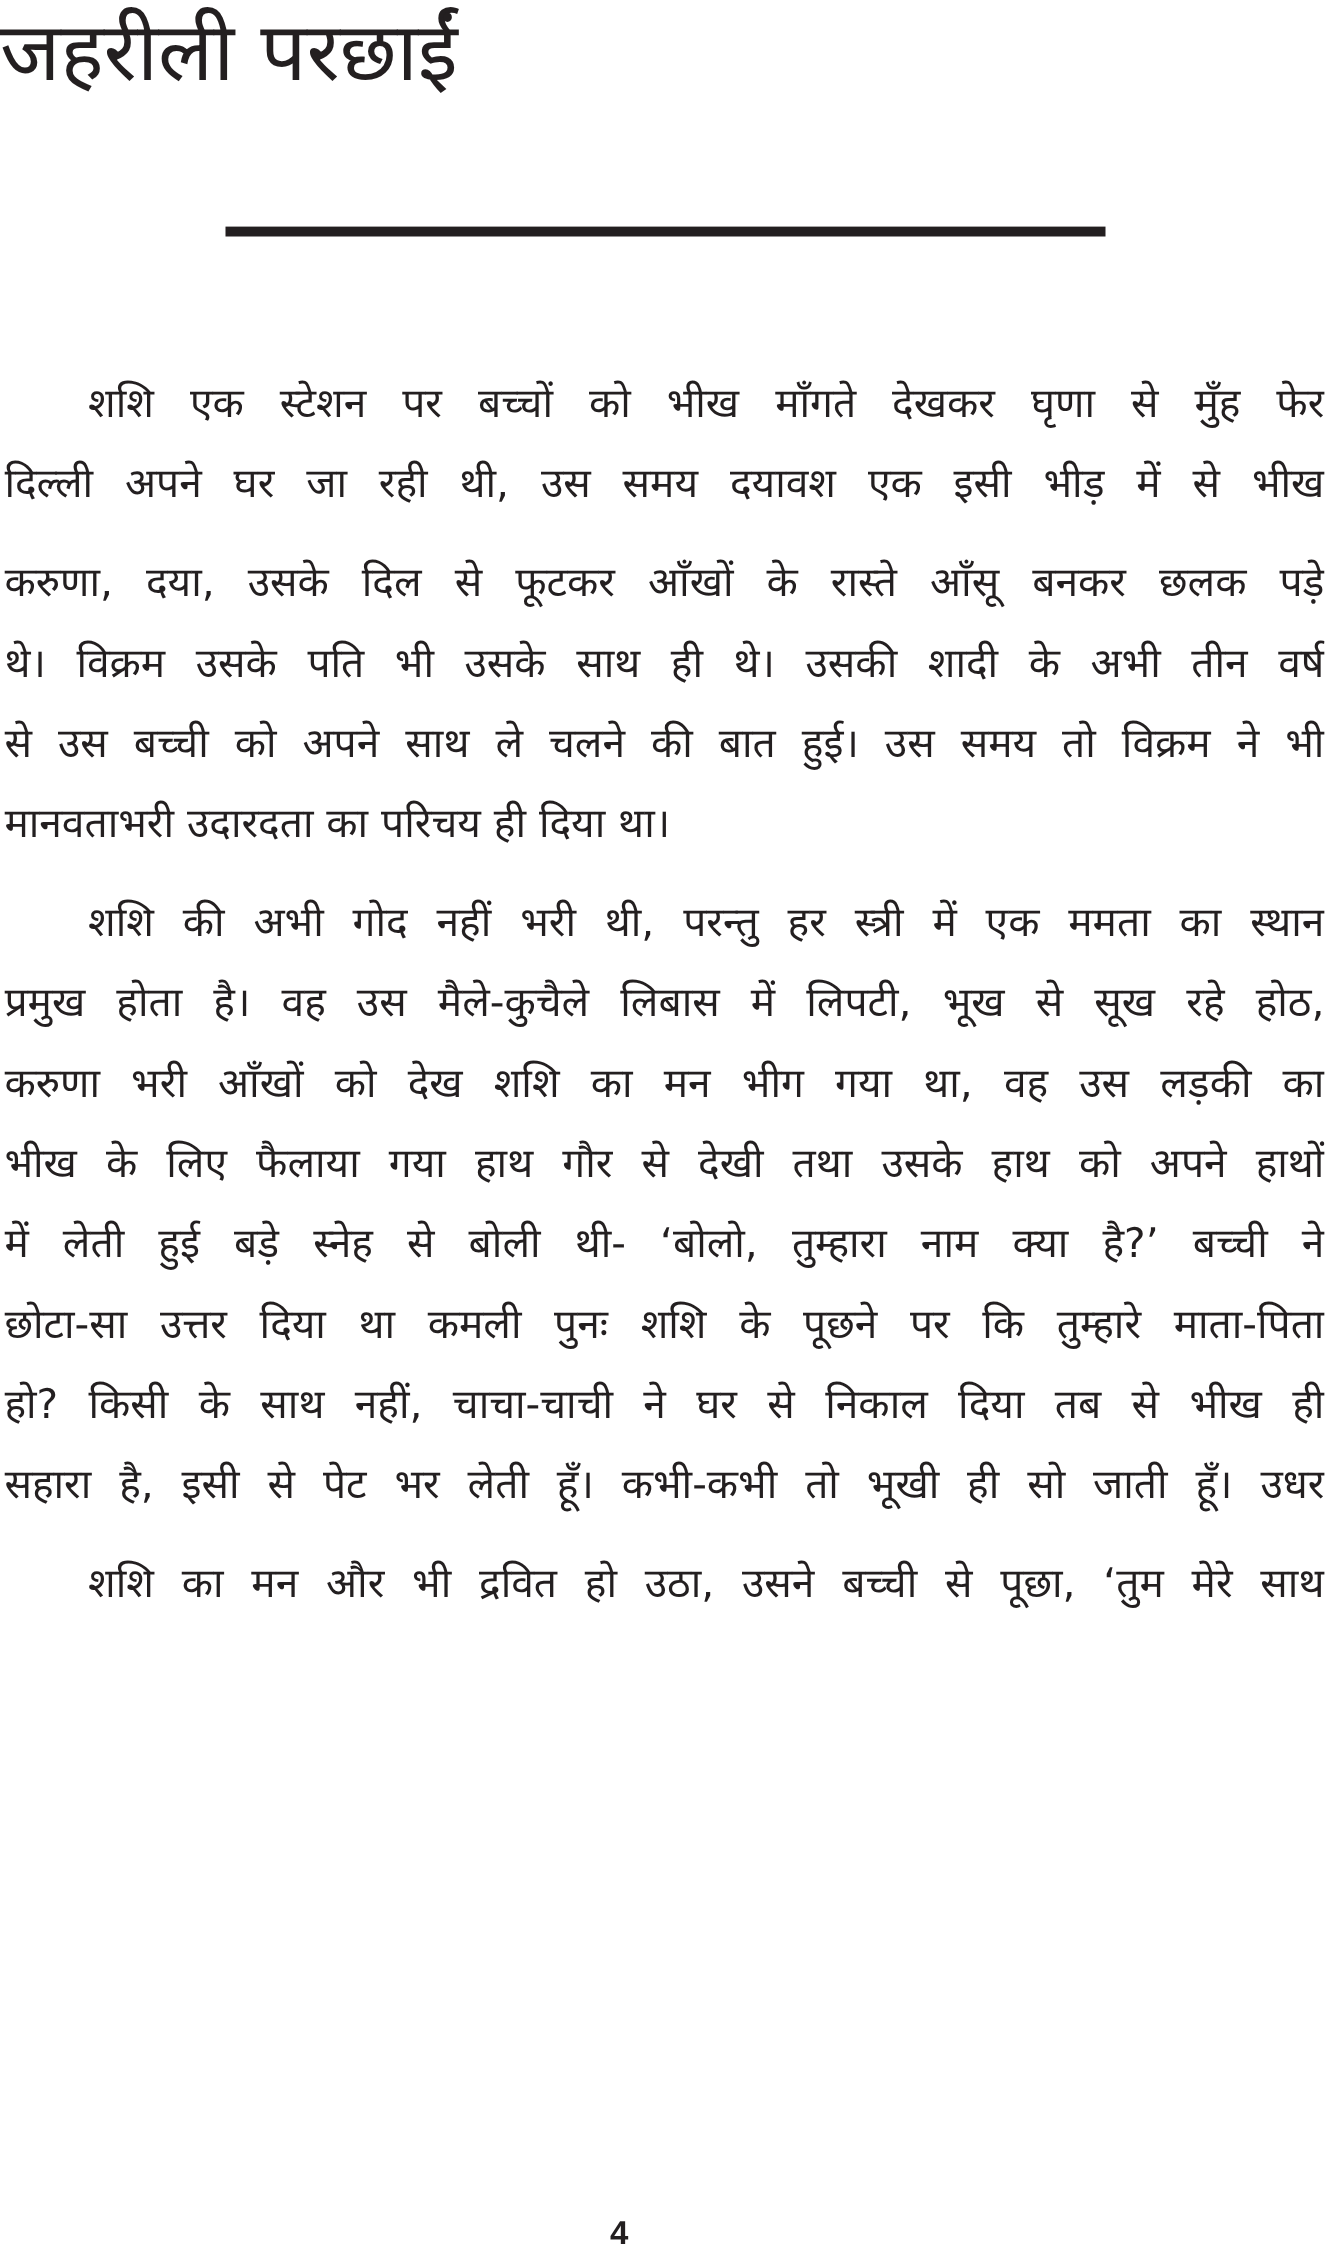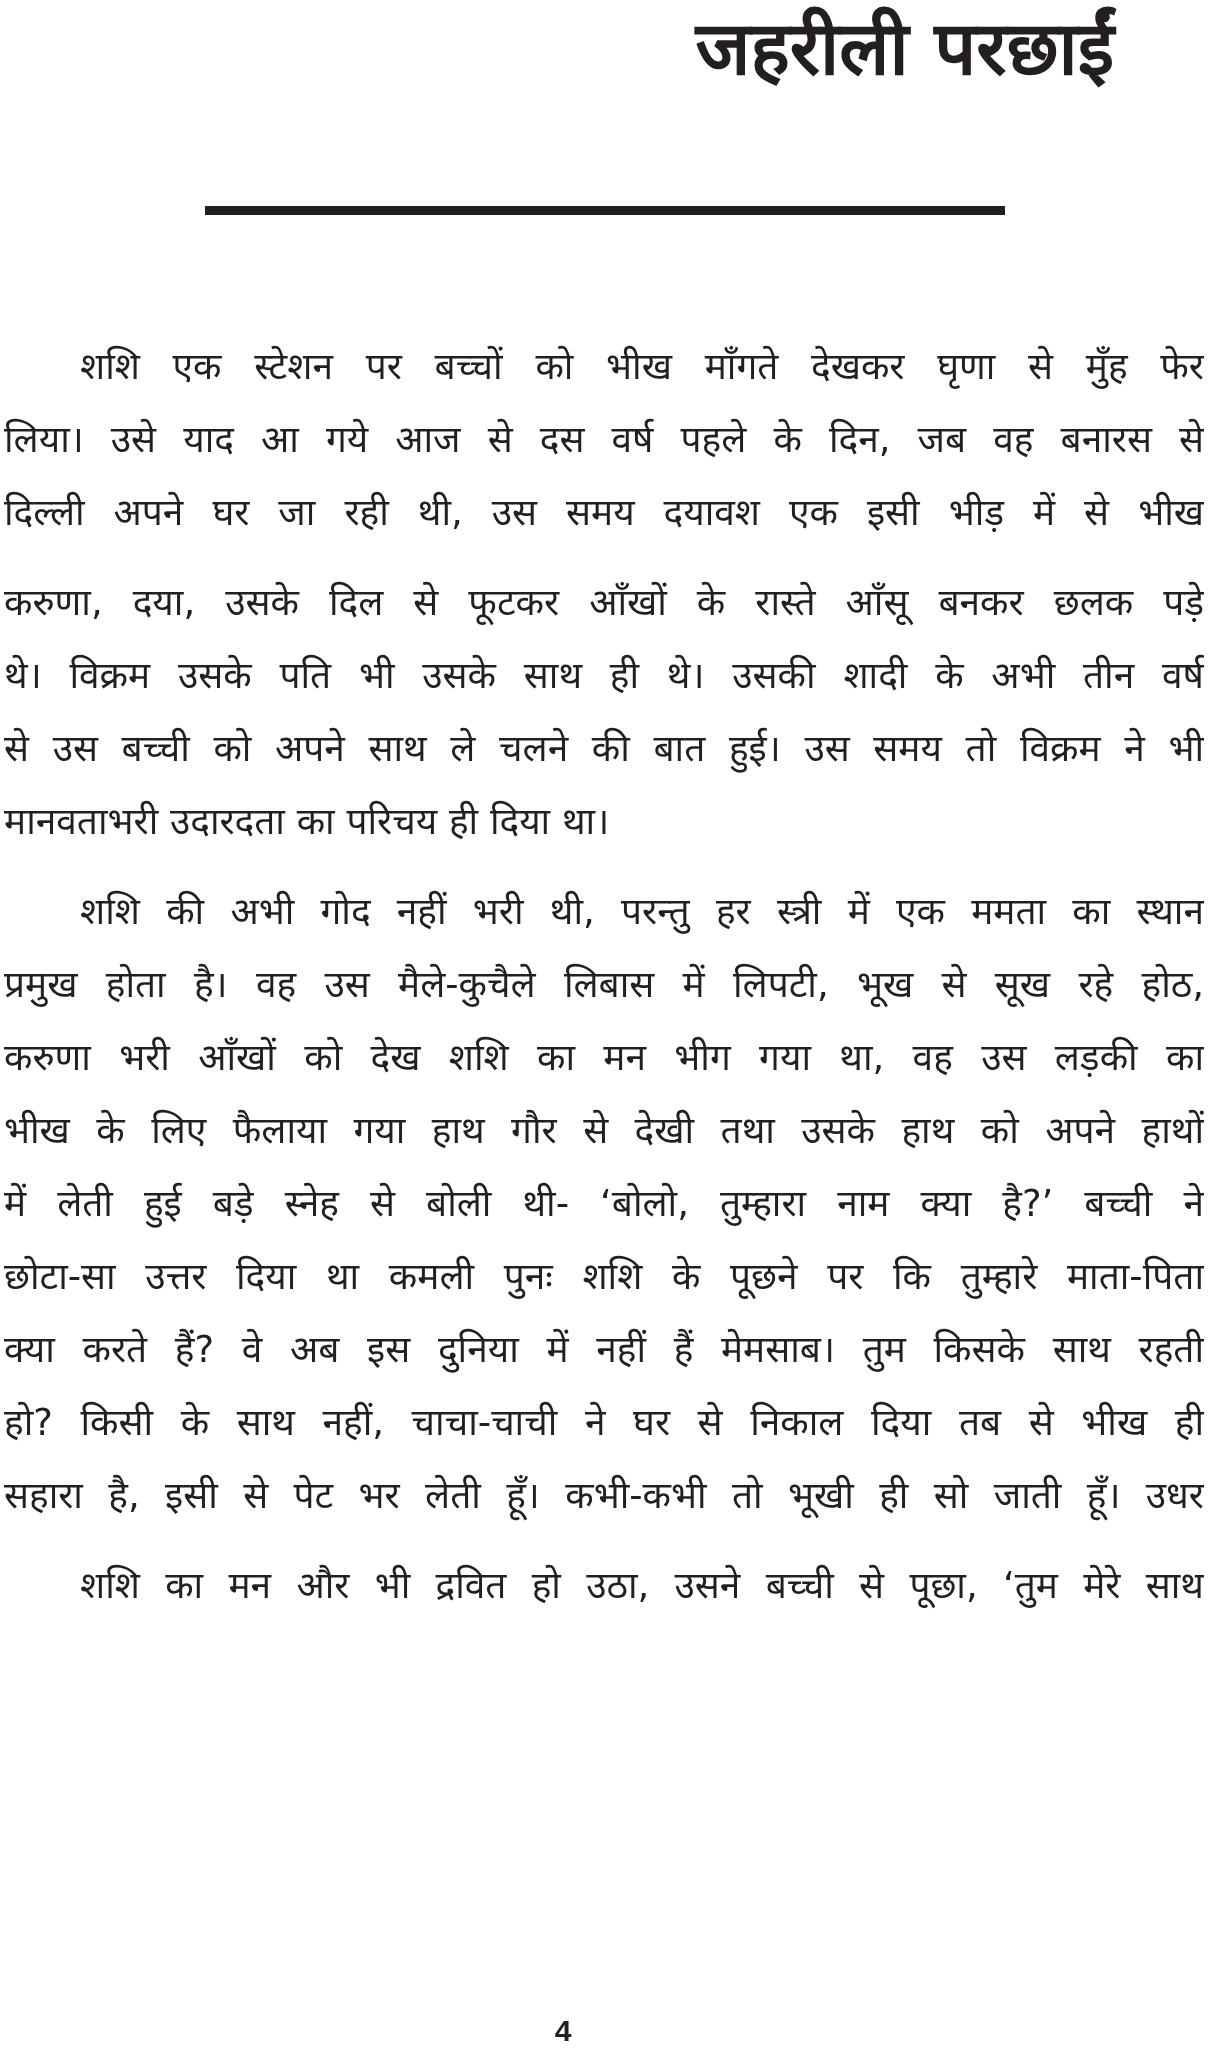--- a/index.html
+++ b/index.html
@@ -13,23 +13,23 @@
       position: relative;
       overflow: hidden;
       color: #231f20;
       font-family: "DejaVu Sans", "Liberation Sans", sans-serif;
     }
     .title {
       position: absolute;
       top: 0px;
       left: 0;
       width: 1114px;
-      text-align: right;
+      text-align: left;
       font-size: 74px;
-      font-weight: bold;
+      font-weight: normal;
       line-height: 96px;
       letter-spacing: 0px;
       white-space: nowrap;
     }
     .rule {
       position: absolute;
       left: 205px;
       top: 206px;
       width: 800px;
       height: 9px;
@@ -76,37 +76,35 @@
   </style>
 </head>
 <body>
 
 <div class="title">जहरीली परछाईं</div>
 <div class="rule"></div>
 
 <div class="body-text">
   <p class="para">
     <span class="line first">शशि एक स्टेशन पर बच्चों को भीख माँगते देखकर घृणा से मुँह फेर</span>
-    <span class="line">लिया। उसे याद आ गये आज से दस वर्ष पहले के दिन, जब वह बनारस से</span>
     <span class="line">दिल्ली अपने घर जा रही थी, उस समय दयावश एक इसी भीड़ में से भीख</span>
   </p>
   <p class="para">
     <span class="line">करुणा, दया, उसके दिल से फूटकर आँखों के रास्ते आँसू बनकर छलक पड़े</span>
     <span class="line">थे। विक्रम उसके पति भी उसके साथ ही थे। उसकी शादी के अभी तीन वर्ष</span>
     <span class="line">से उस बच्ची को अपने साथ ले चलने की बात हुई। उस समय तो विक्रम ने भी</span>
     <span class="line last">मानवताभरी उदारदता का परिचय ही दिया था।</span>
   </p>
   <p class="para">
     <span class="line first">शशि की अभी गोद नहीं भरी थी, परन्तु हर स्त्री में एक ममता का स्थान</span>
     <span class="line">प्रमुख होता है। वह उस मैले-कुचैले लिबास में लिपटी, भूख से सूख रहे होठ,</span>
     <span class="line">करुणा भरी आँखों को देख शशि का मन भीग गया था, वह उस लड़की का</span>
     <span class="line">भीख के लिए फैलाया गया हाथ गौर से देखी तथा उसके हाथ को अपने हाथों</span>
     <span class="line">में लेती हुई बड़े स्नेह से बोली थी- ‘बोलो, तुम्हारा नाम क्या है?’ बच्ची ने</span>
     <span class="line">छोटा-सा उत्तर दिया था कमली पुनः शशि के पूछने पर कि तुम्हारे माता-पिता</span>
-    <span class="line">क्या करते हैं? वे अब इस दुनिया में नहीं हैं मेमसाब। तुम किसके साथ रहती</span>
     <span class="line">हो? किसी के साथ नहीं, चाचा-चाची ने घर से निकाल दिया तब से भीख ही</span>
     <span class="line">सहारा है, इसी से पेट भर लेती हूँ। कभी-कभी तो भूखी ही सो जाती हूँ। उधर</span>
   </p>
   <p class="para">
     <span class="line first">शशि का मन और भी द्रवित हो उठा, उसने बच्ची से पूछा, ‘तुम मेरे साथ</span>
   </p>
 </div>
 
 <div class="page-number">4</div>
 

